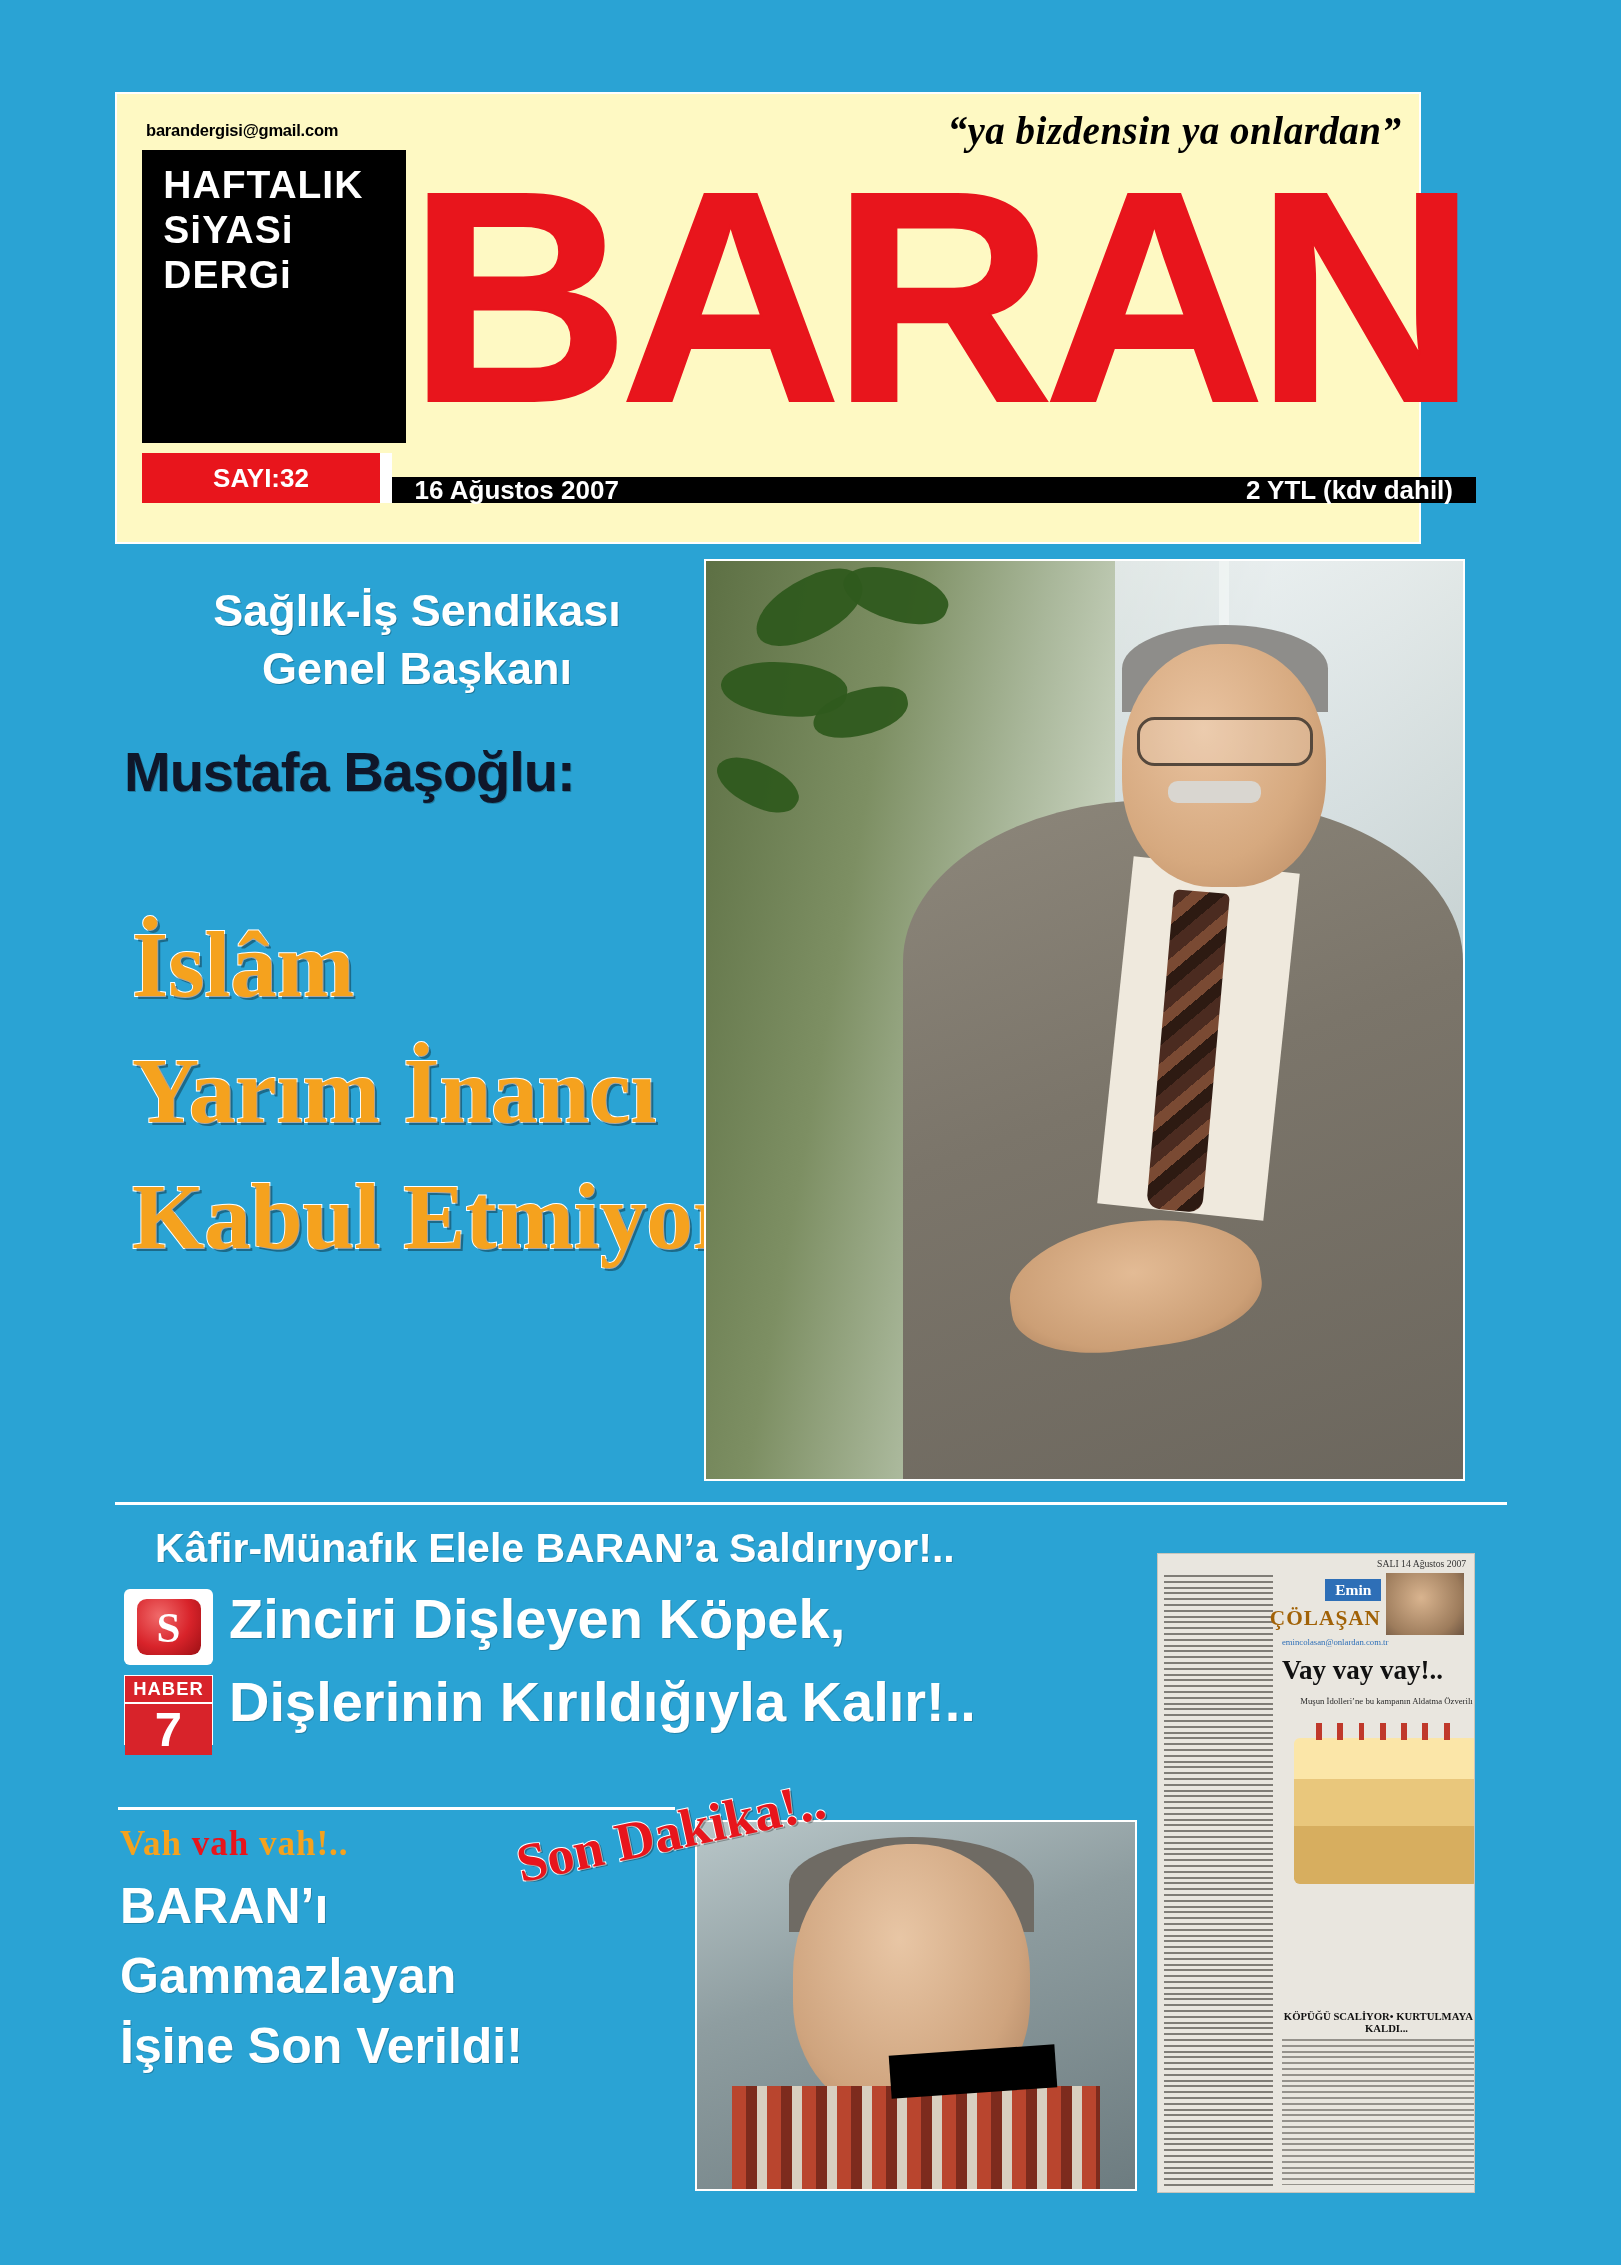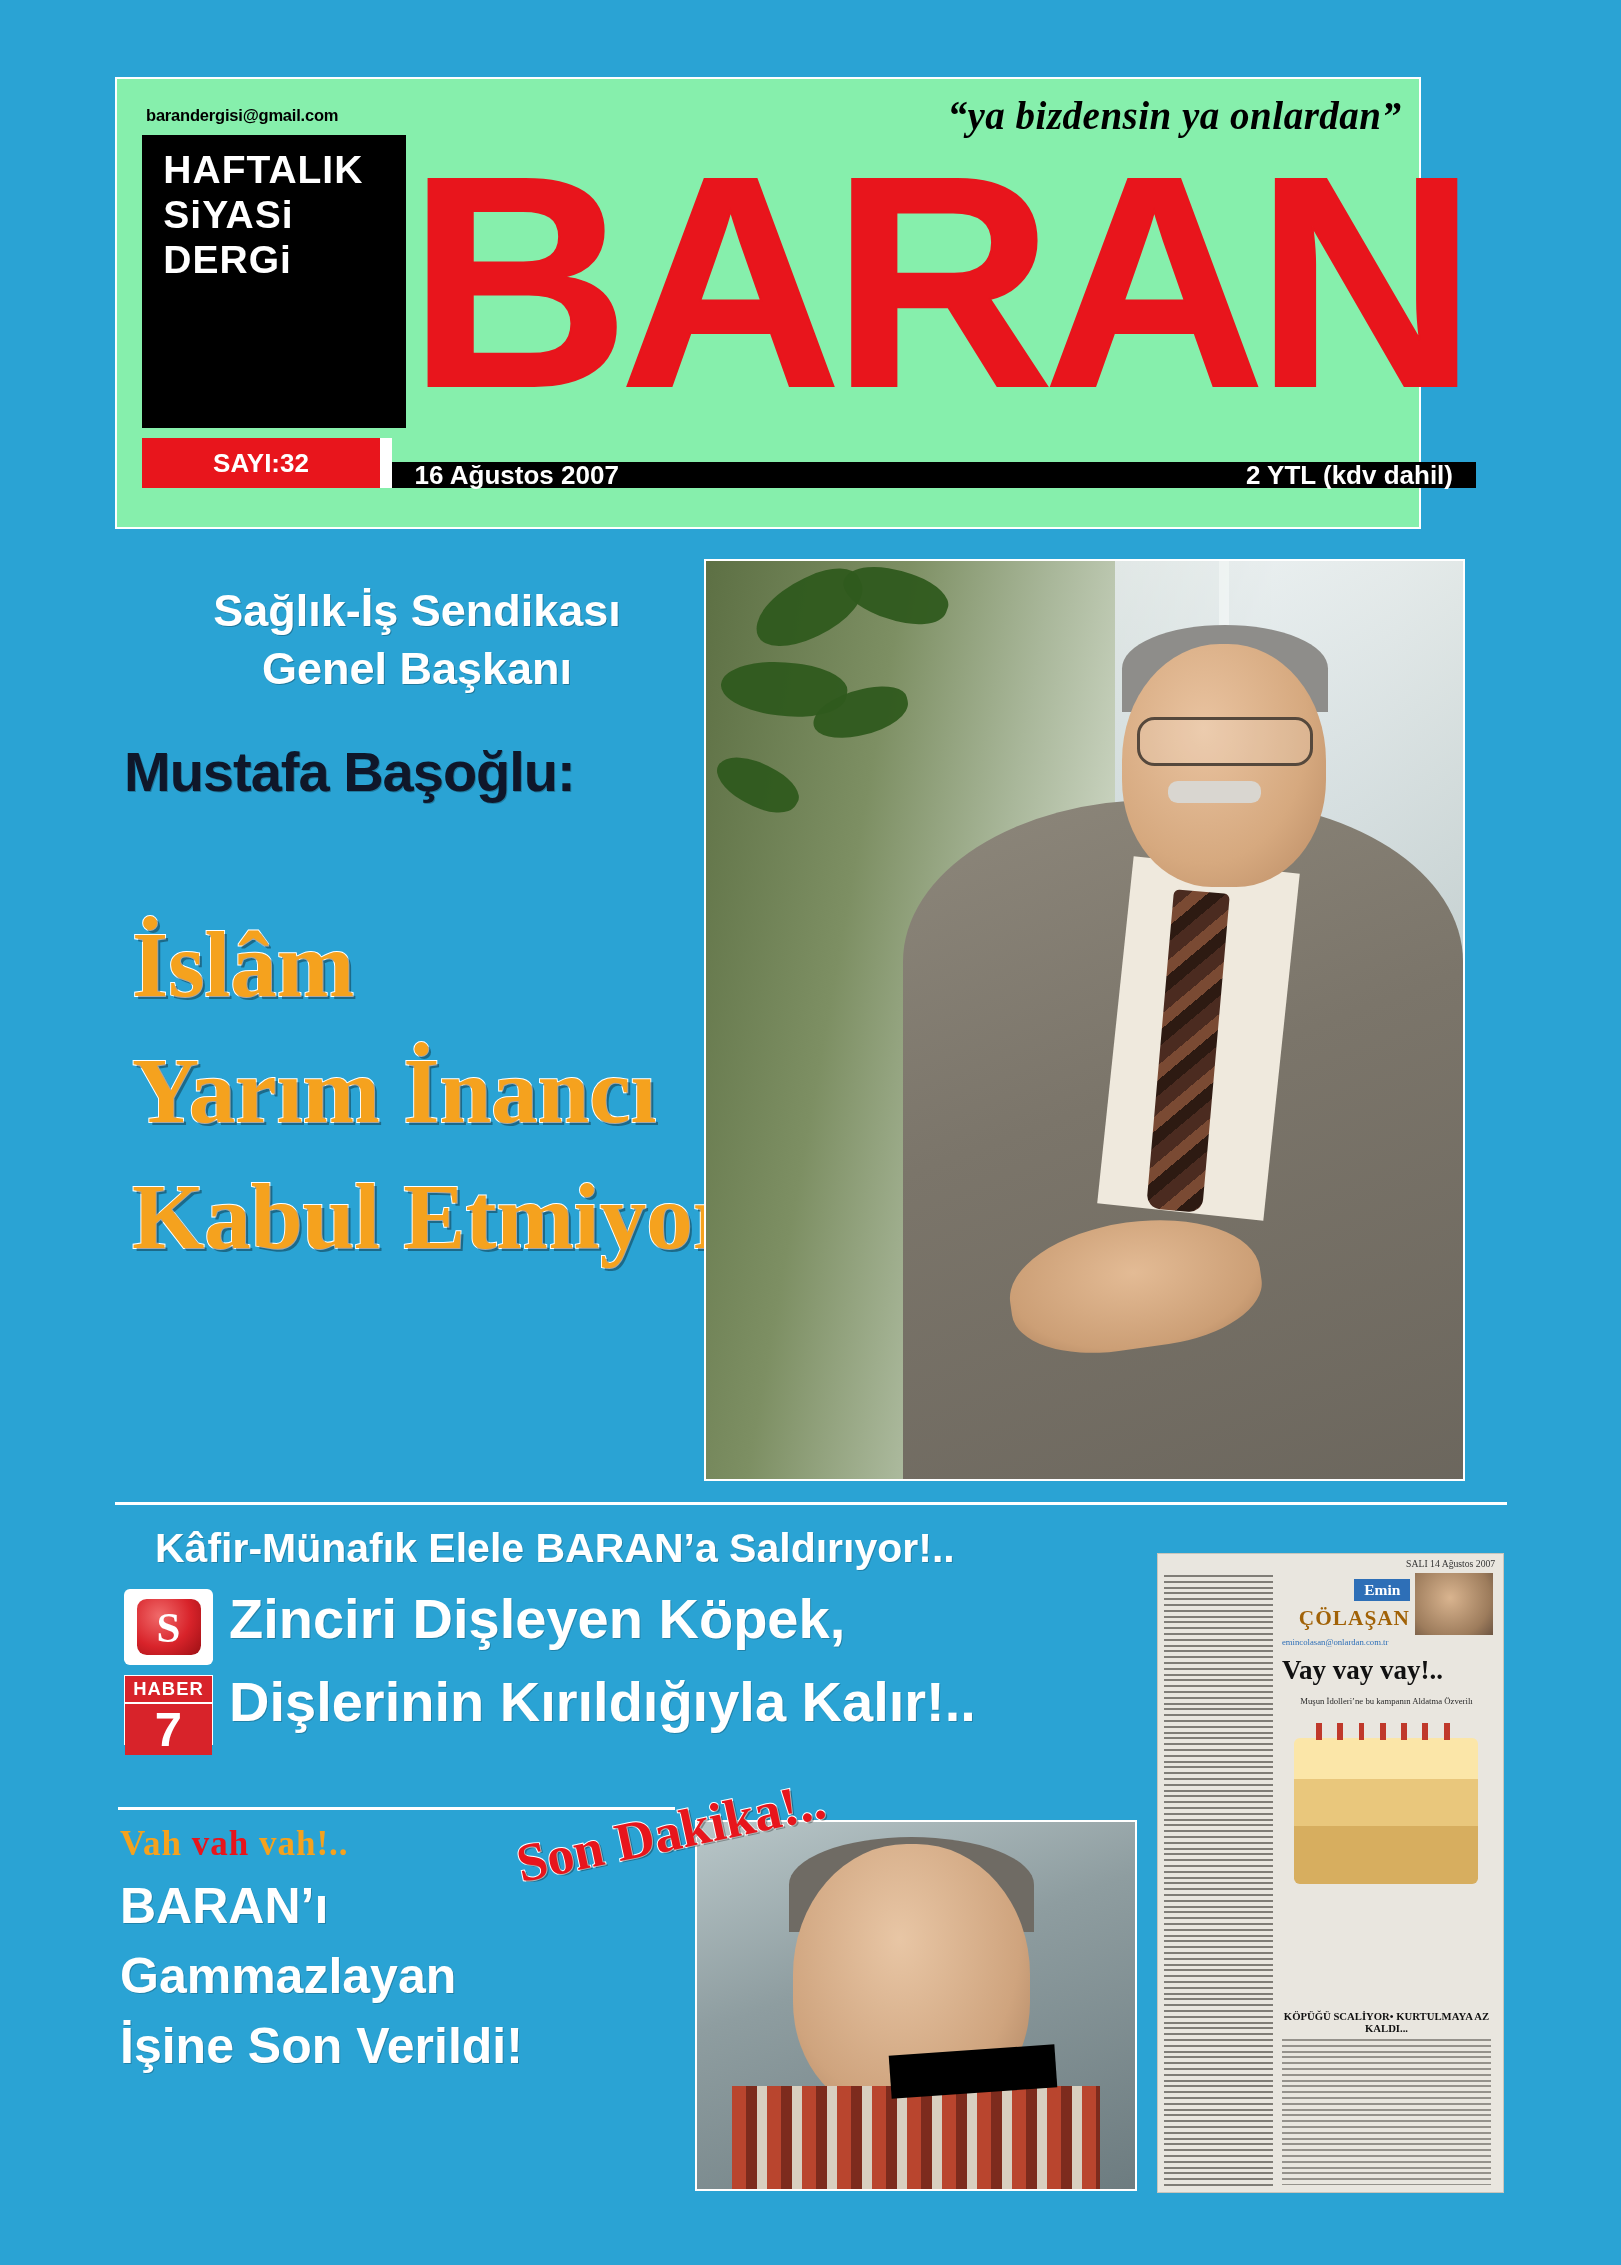--- a/index.html
+++ b/index.html
@@ -19,24 +19,24 @@
     width: 1621px;
     height: 2266px;
     background: #2aa3d4;
     box-sizing: border-box;
   }
 
   
   .masthead {
     position: absolute;
     left: 115px;
-    top: 77px;
+    top: 92px;
     width: 1306px;
     height: 452px;
-    background: #86efac;
+    background: #fef9c3;
     border: 2.9px solid #ffffff;
     box-sizing: border-box;
   }
   .slogan {
     position: absolute;
     right: 17.5px;
     top: 13.6px;
     font-family: "Liberation Serif", serif;
     font-weight: bold;
     font-style: italic;
@@ -360,21 +360,21 @@
     font-weight: bold;
     color: #ffffff;
     text-shadow: 1px 1px 0 rgba(0,0,0,.2);
   }
 
   
   .clipping {
     position: absolute;
     left: 1157px;
     top: 1553px;
-    width: 347px;
+    width: 318px;
     height: 640px;
     background: #e9e6df;
     border: 1px solid #c9c5bb;
     box-sizing: border-box;
     overflow: hidden;
     font-family: "Liberation Serif", serif;
   }
   .clip-date {
     position: absolute; right: 7.8px; top: 3.9px;
     font-size: 9.7px; color: #333;

